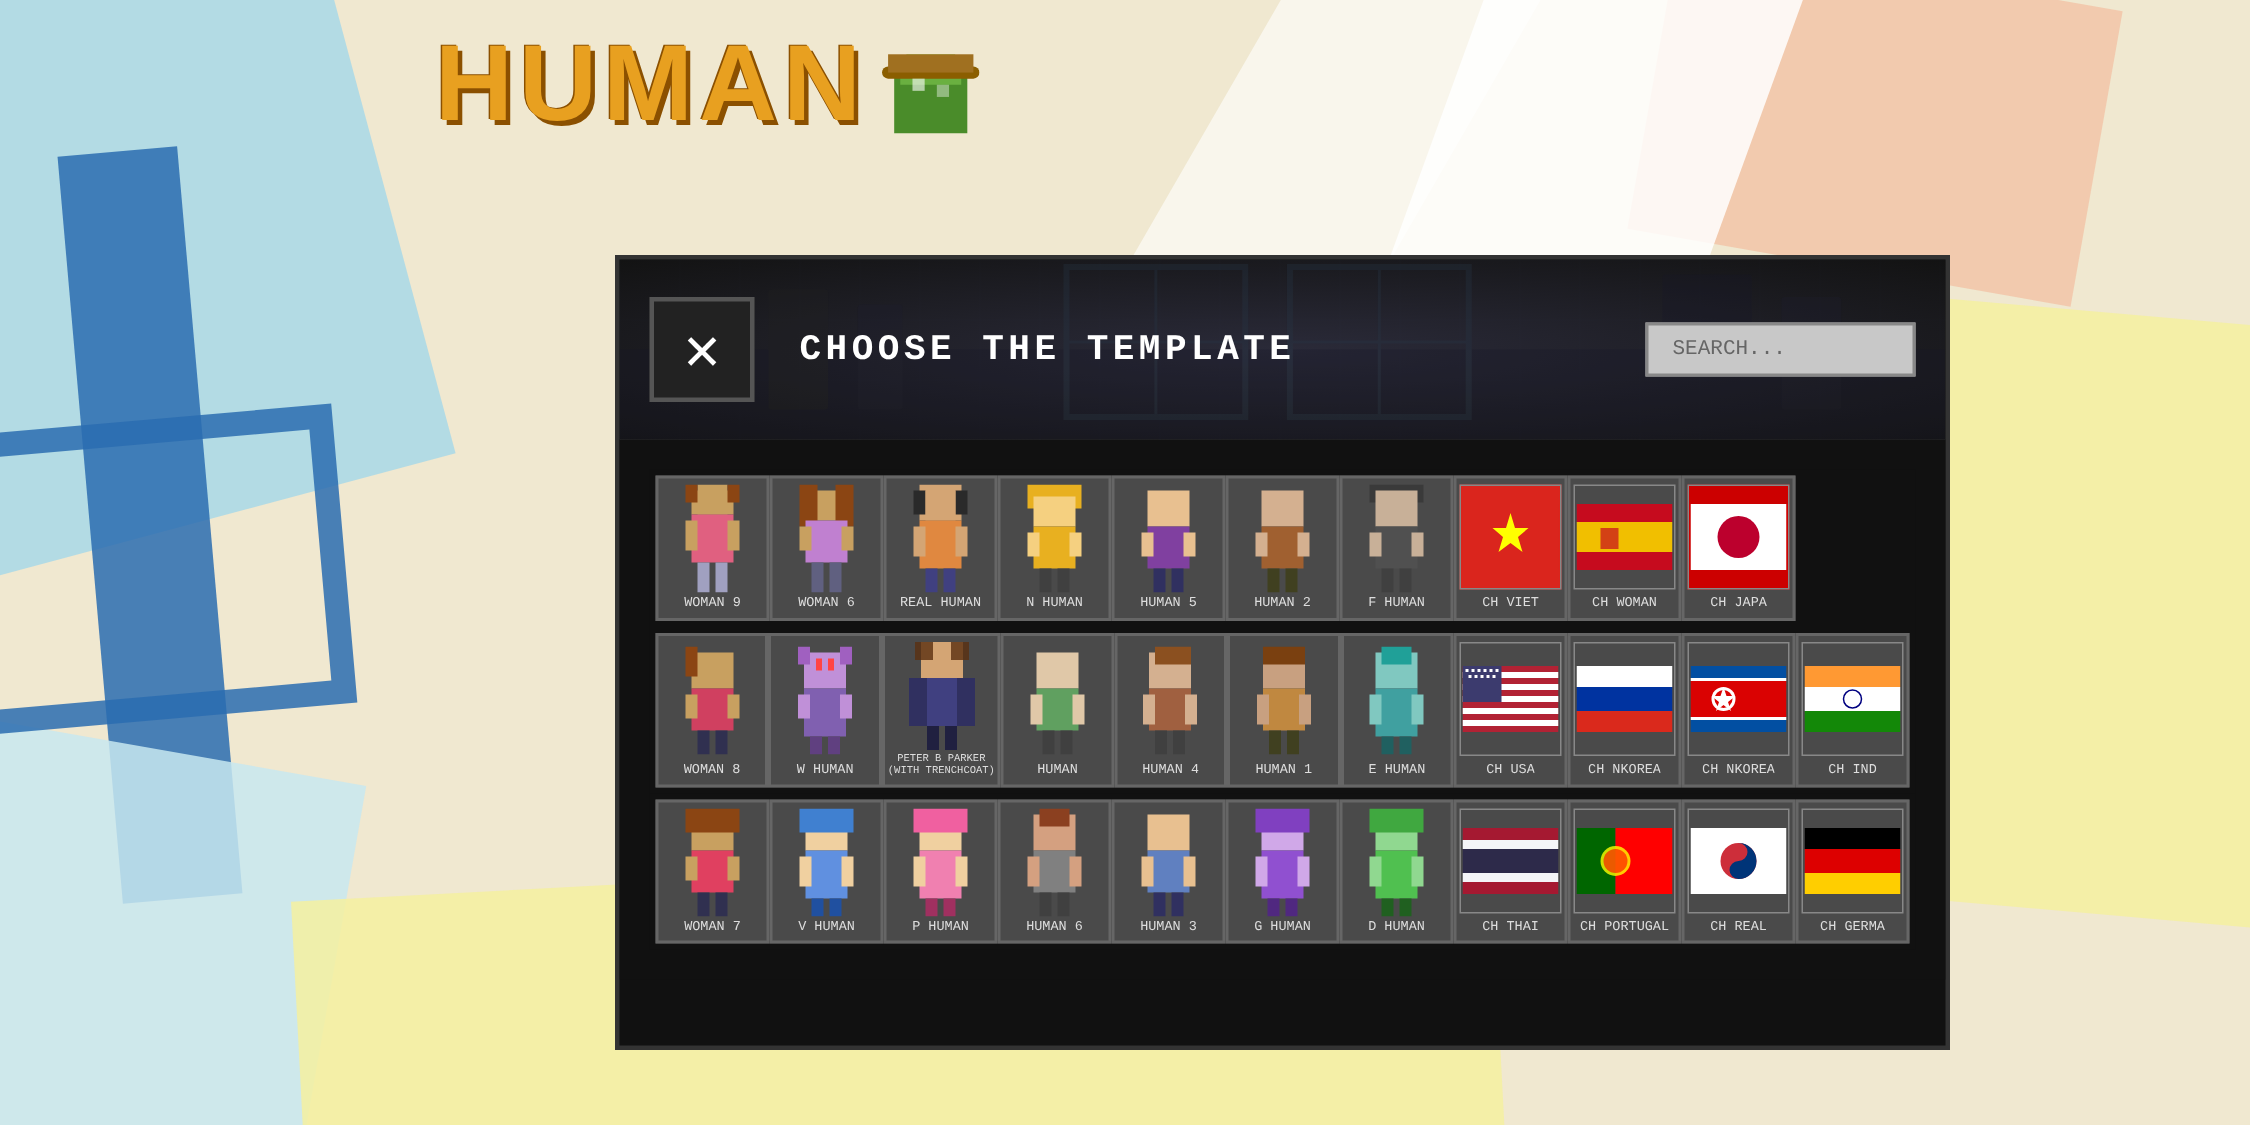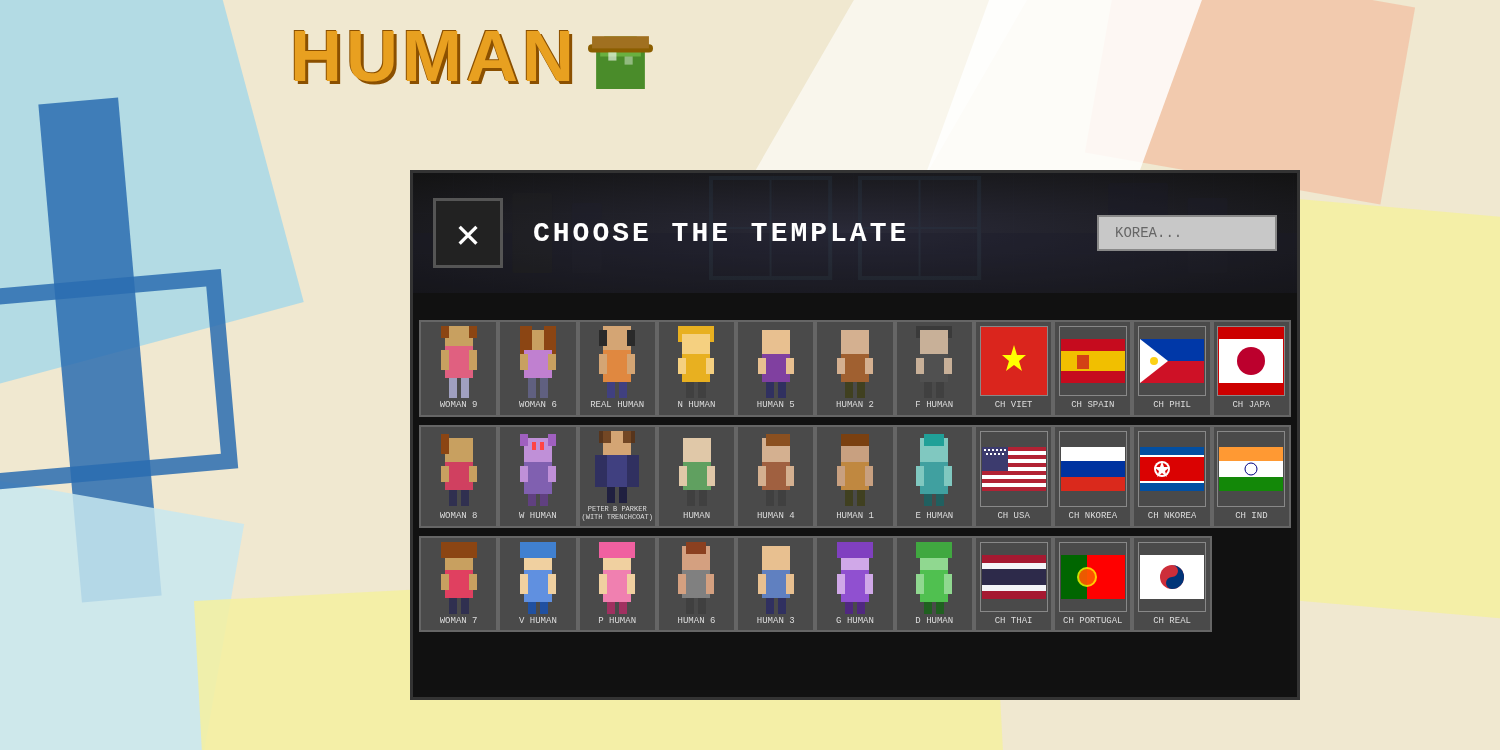--- a/index.html
+++ b/index.html
@@ -179,21 +179,21 @@
       font-size: 40px;
       color: #fff;
       font-weight: bold;
       font-family: monospace;
       line-height: 1;
     }
 
     .panel-title {
       position: relative;
       z-index: 2;
-      font-size: 28px;
+      font-size: 24px;
       color: #ffffff;
       font-family: 'Courier New', monospace;
       font-weight: bold;
       letter-spacing: 3px;
       margin-left: 30px;
       text-align: center;
     }
 
     .search-box {
       position: relative;
@@ -318,24 +318,24 @@
       <line x1="300" y1="55" x2="420" y2="55" stroke="#2a3a4a" stroke-width="2"></line>
       <rect x="450" y="5" width="120" height="100" fill="none" stroke="#2a3a4a" stroke-width="4"></rect>
       <line x1="510" y1="5" x2="510" y2="105" stroke="#2a3a4a" stroke-width="2"></line>
       <line x1="450" y1="55" x2="570" y2="55" stroke="#2a3a4a" stroke-width="2"></line>
     </svg>
 
     <div class="close-btn">
       <span class="close-btn-x">✕</span>
     </div>
     <div class="panel-title">CHOOSE THE TEMPLATE</div>
-    <div class="search-box" style="color:#666; cursor:text;">KOREA...</div>
+    <div class="search-box" style="color:#666; cursor:text;">SEARCH...</div>
   </div>
 
-  <div style="padding: 2px; background: #111; margin-top: 21px;">
+  <div style="padding: 20px; background: #111;">
 
     <div class="characters-grid">
 
       <div class="char-card">
         <div class="char-sprite">
           <svg width="60" height="72" viewBox="0 0 15 18" style="image-rendering:pixelated;">
             <rect x="5" y="0" width="5" height="5" fill="#c8a060"></rect>
             <rect x="4" y="1" width="7" height="4" fill="#c8a060"></rect>
             <rect x="3" y="0" width="2" height="3" fill="#8b4513"></rect>
             <rect x="10" y="0" width="2" height="3" fill="#8b4513"></rect>
@@ -453,34 +453,23 @@
       <div class="char-card flag-card">
         <div class="char-sprite flag-display" style="flex:1; width:68px; margin-bottom:2px;">
           <svg width="64" height="44" viewBox="0 0 32 22" style="image-rendering:pixelated;">
             <rect width="32" height="6" fill="#c60b1e"></rect>
             <rect y="6" width="32" height="10" fill="#f1bf00"></rect>
             <rect y="16" width="32" height="6" fill="#c60b1e"></rect>
 
             <rect x="8" y="8" width="6" height="7" fill="#c60b1e" opacity="0.7"></rect>
           </svg>
         </div>
-        <div class="char-label">CH SPAIN</div>
-      </div>
-
-      <div class="char-card flag-card">
-        <div class="char-sprite flag-display" style="flex:1; width:68px; margin-bottom:2px;">
-          <svg width="64" height="44" viewBox="0 0 32 22" style="image-rendering:pixelated;">
-            <rect width="32" height="11" fill="#0038a8"></rect>
-            <rect y="11" width="32" height="11" fill="#ce1126"></rect>
-            <polygon points="0,0 14,11 0,22" fill="#ffffff"></polygon>
-            <circle cx="7" cy="11" r="2" fill="#fcd116"></circle>
-          </svg>
-        </div>
-        <div class="char-label">CH PHIL</div>
-      </div>
+        <div class="char-label">CH WOMAN</div>
+      </div>
+
 
       <div class="char-card flag-card">
         <div class="char-sprite flag-display" style="flex:1; width:68px; margin-bottom:2px; background:#cc0000;">
           <svg width="64" height="44" viewBox="0 0 32 22" style="image-rendering:pixelated;">
             <rect width="32" height="22" fill="#ffffff"></rect>
             <circle cx="16" cy="11" r="7" fill="#bc002d"></circle>
           </svg>
         </div>
         <div class="char-label">CH JAPA</div>
       </div>
@@ -797,16 +786,26 @@
         <div class="char-sprite flag-display" style="flex:1; width:68px; margin-bottom:2px;">
           <svg width="64" height="44" viewBox="0 0 32 22" style="image-rendering:pixelated;">
             <rect width="32" height="22" fill="#ffffff"></rect>
             <circle cx="16" cy="11" r="6" fill="#CD2E3A"></circle>
             <path d="M16,5 A6,6 0 0,1 16,17 A3,3 0 0,1 16,11 A3,3 0 0,0 16,5 Z" fill="#003478"></path>
           </svg>
         </div>
         <div class="char-label">CH REAL</div>
       </div>
 
+      <div class="char-card flag-card">
+        <div class="char-sprite flag-display" style="flex:1; width:68px; margin-bottom:2px;">
+          <svg width="64" height="44" viewBox="0 0 32 22" style="image-rendering:pixelated;">
+            <rect width="32" height="7" fill="#000000"></rect>
+            <rect y="7" width="32" height="8" fill="#DD0000"></rect>
+            <rect y="15" width="32" height="7" fill="#FFCE00"></rect>
+          </svg>
+        </div>
+        <div class="char-label">CH GERMA</div>
+      </div>
     </div>
 
   </div>
 </div>
 
 </body></html>

